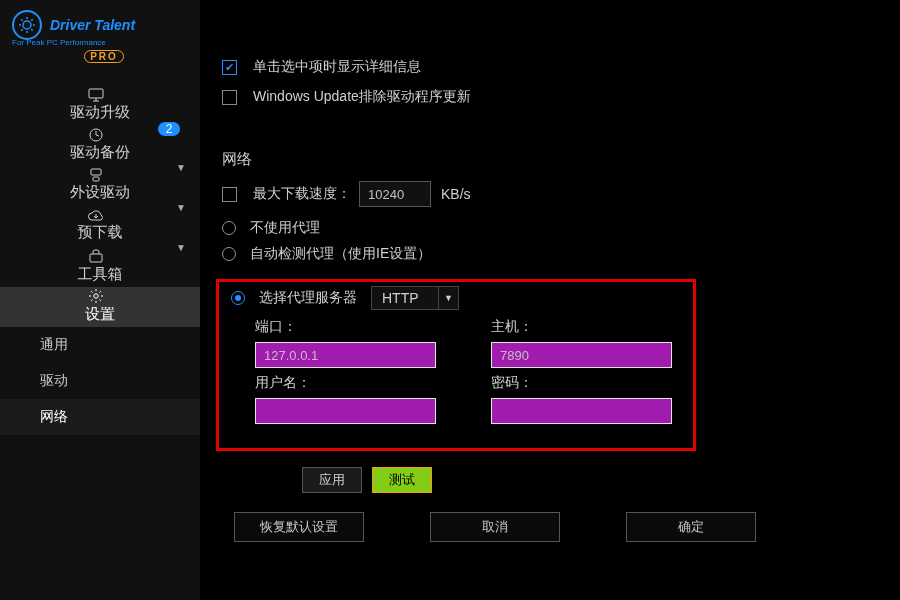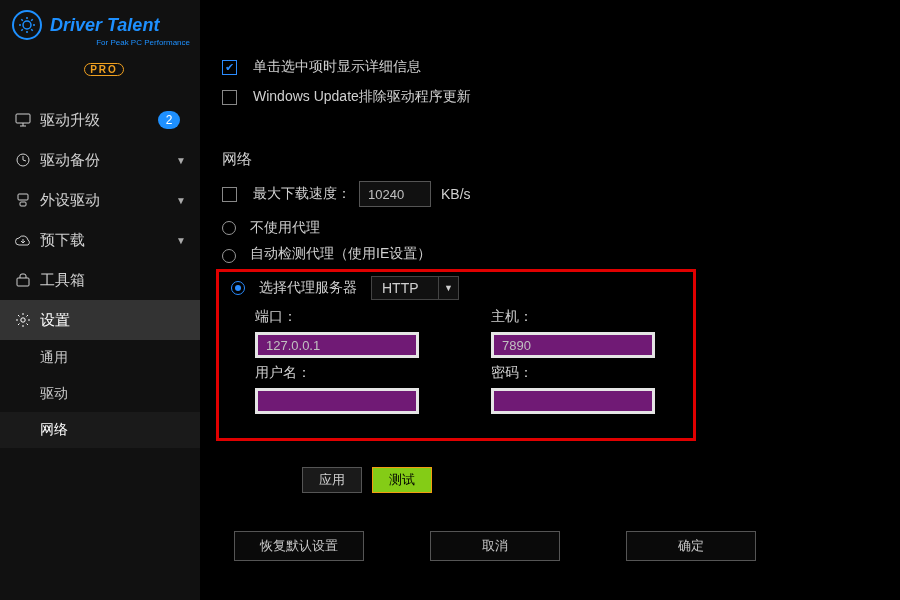--- a/index.html
+++ b/index.html
@@ -49,54 +49,53 @@
     border-radius: 50%;
     display: flex; align-items: center; justify-content: center;
     color: #1e90ff;
     font-size: 16px;
     position: relative;
   }
   .logo-text {
     font-family: Arial, sans-serif;
     font-weight: bold;
     font-style: italic;
-    font-size: 18px;
+    font-size: 14px;
     color: #1e90ff;
     line-height: 1;
   }
   .logo-sub {
     font-size: 8px;
     color: #1e90ff;
-    margin-left: 40px;
     margin-top: -2px;
-    text-align: right;
   }
   .logo-pro {
     margin-left: 72px;
-    margin-top: 16px;
+    margin-top: 3px;
     font-size: 10px;
     border: 1px solid #f0a020;
     color: #f0a020;
     border-radius: 10px;
     width: 40px;
     text-align: center;
     padding: 0 4px;
     letter-spacing: 2px;
     font-weight: bold;
   }
   .nav { margin-top: 18px; }
   .nav-item {
     display: flex;
     align-items: center;
     padding: 0 14px;
     height: 40px;
     cursor: pointer;
     position: relative;
     color: #d0d0d0;
     font-size: 15px;
+    flex-direction: column;
   }
   .nav-item.active {
     background: #333333;
     color: #ffffff;
   }
   .nav-item .nav-icon {
     width: 18px; height: 18px;
     margin-right: 8px;
     display: inline-flex; align-items: center; justify-content: center;
     color: #d0d0d0;
@@ -224,46 +223,45 @@
     font-size: 9px;
   }
   .field-grid {
     display: grid;
     grid-template-columns: 200px 200px;
     gap: 6px 36px;
     margin-left: 30px;
     margin-top: 8px;
   }
   .field-label { font-size: 14px; color: #d0d0d0; }
-  .field-input { width: 164px; height: 26px; background: #701a75; border: 3px solid #e5e5e5; color: #c0c0c0; padding: 3px 8px; font-size: 13px; }
+  .field-input { width: 181px; height: 26px; background: #a21caf; border: 1px solid #e5e5e5; color: #c0c0c0; padding: 3px 8px; font-size: 13px; }
   .btn-row {
     display: flex;
     gap: 10px;
     margin-left: 80px;
     margin-top: 16px;
   }
   .btn {
     width: 60px; height: 26px;
     border: 1px solid #555;
     background: #1a1a1a;
     color: #d0d0d0;
     display: flex; align-items: center; justify-content: center;
     font-size: 13px;
     cursor: pointer;
-    margin-top: 10px;
   }
   .btn-warning {
     background: #84cc16;
     border-color: #f39c12;
     color: #000;
   }
   .bottom-btns {
     display: flex;
     gap: 66px;
-    margin-top: 38px;
+    margin-top: 19px;
     margin-left: 12px;
   }
   .bottom-btn {
     width: 130px;
     height: 30px;
     border: 1px solid #555;
     background: #0a0a0a;
     color: #c8c8c8;
     display: flex; align-items: center; justify-content: center;
     font-size: 13px;
@@ -411,21 +409,21 @@
     <span class="checkbox"></span>
     <span>最大下载速度：</span>
     <input class="text-input speed-input" value="10240" style="">
     <span class="unit">KB/s</span>
   </div>
 
   <div class="row" style="margin-bottom:8px;">
     <span class="radio"></span>
     <span>不使用代理</span>
   </div>
-  <div class="row" style="margin-bottom:6px;align-items:flex-end;">
+  <div class="row" style="margin-bottom:16px;">
     <span class="radio"></span>
     <span>自动检测代理（使用IE设置）</span>
   </div>
 
   <div class="red-box">
     <div class="proxy-row">
       <span class="radio selected">
           <span class="dot"></span>
         </span>
       <span>选择代理服务器</span>

